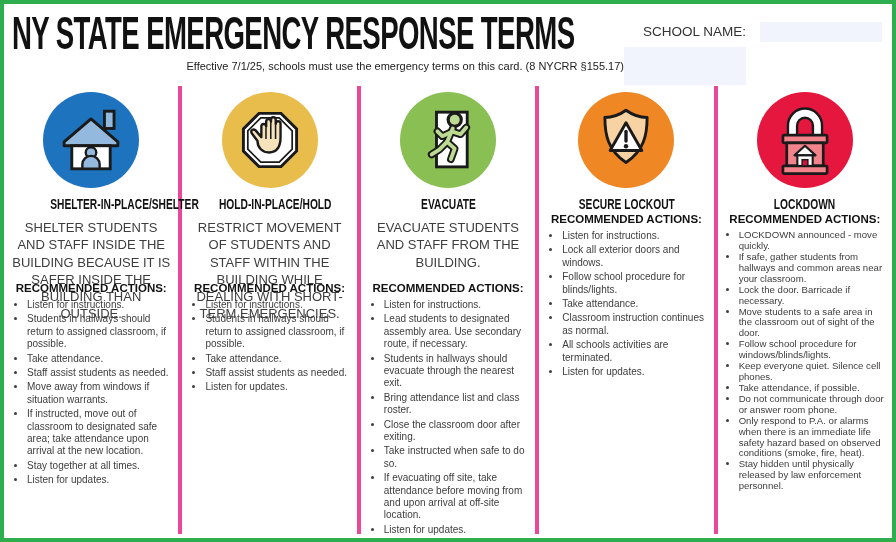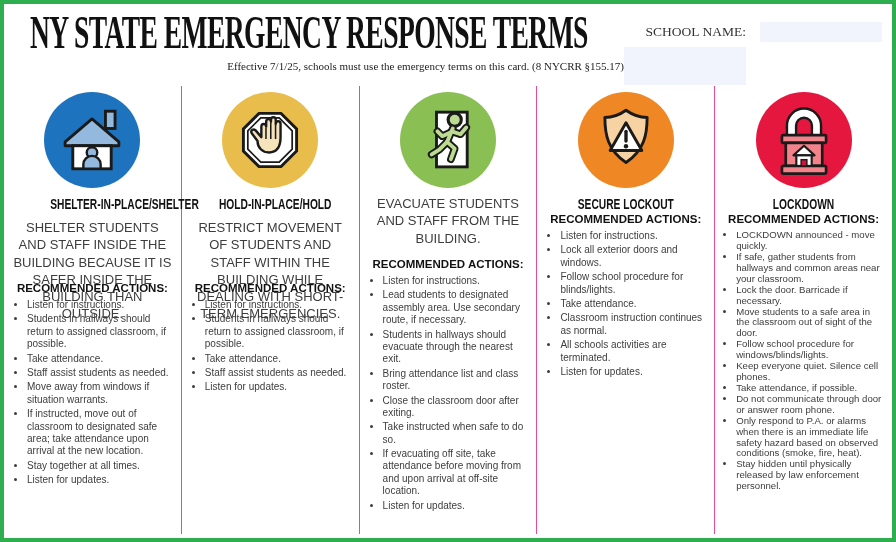--- a/index.html
+++ b/index.html
@@ -6,36 +6,36 @@
   html,body { margin:0; padding:0; }
   body {
     width:896px; height:542px;
     border:4px solid #2eae4f;
     background:#ffffff;
     font-family:"Liberation Sans", sans-serif;
     overflow:hidden;
     color:#111;
   }
   
-  .header { display:flex; justify-content:space-between; height:82px; padding:6px 10px 0 26px;font-family:Liberation Serif, serif; }
+  .header { display:flex; justify-content:space-between; height:82px; padding:6px 10px 0 8px; }
   .header-left { min-width:0; }
   h1.page-title {
     margin:0; font-size:46px; font-weight:800; letter-spacing:-1px;
     line-height:1.0; white-space:nowrap;
     transform:scaleX(0.60); transform-origin:left center;
   }
   p.page-subtitle { margin:4px 0 0 6px; font-size:11px; color:#222;text-align:right; }
   .header-right { display:grid; grid-template-columns:auto 122px; gap:4px 14px; padding-top:12px; align-items:start; }
   .hdr-label { font-size:13.5px; color:#333; text-align:right; line-height:20px; white-space:nowrap; }
   .hdr-field { background:#f1f4fc; border:none; outline:none; width:122px; height:20px; font:inherit; font-size:12px; padding:2px 4px; resize:none; }
   .hdr-field.tall { height:38px; }
   
   .columns { display:flex; height:448px; }
   .col { flex:1 1 0; padding:0 8px; min-width:0; }
-  .col + .col { border-left:1px solid #ec4899; }
+  .col + .col { border-left:4px solid #ec4899; }
   .icon-wrap { display:flex; justify-content:center; margin-top:6px; }
   svg.icon { width:96px; height:96px; display:block; }
   h2.col-title { margin:7px 0 0 0; text-align:center; font-size:15.5px; font-weight:800; line-height:1.1; }
   h2.col-title .cond { display:inline-block; transform:scaleX(0.66); transform-origin:center; white-space:nowrap; }
   p.col-desc { margin:7px 0 0 0; height:62px; text-align:center; font-size:13px; line-height:1.33; color:#3d3d3d; }
   h3.actions-heading { margin:1px 0 5px 0; text-align:center; font-size:11.5px; font-weight:800; color:#111; white-space:nowrap; }
   ul.actions { margin:0; padding-left:15px; font-size:10px; line-height:1.24; color:#3d3d3d; }
   ul.actions li { margin-bottom:2px; }
   .col-lockdown ul.actions { font-size:9.6px; line-height:1.14; padding-left:13px; }
   .col-lockdown ul.actions li { margin-bottom:0; }
@@ -123,20 +123,21 @@
         <g fill="none" stroke="#bcda92" stroke-width="4" stroke-linecap="round" stroke-linejoin="round">
           <path d="M55 38 L49 52"></path>
           <path d="M54 41 L63 44 L69 37"></path>
           <path d="M53 42 L44 46 L39 41"></path>
           <path d="M49 52 L57 59 L53 70"></path>
           <path d="M49 52 L41 60 L33 65"></path>
         </g>
         <circle cx="57" cy="29" r="5.2" fill="#bcda92"></circle>
       </svg>
     </div>
+    <h2 class="col-title"><span class="cond">EVACUATE</span></h2>
     <p class="col-desc">EVACUATE STUDENTS AND STAFF FROM THE BUILDING.</p>
     <h3 class="actions-heading">RECOMMENDED ACTIONS:</h3>
     <ul class="actions">
         <li>Listen for instructions.</li>
         <li>Lead students to designated assembly area. Use secondary route, if necessary.</li>
         <li>Students in hallways should evacuate through the nearest exit.</li>
         <li>Bring attendance list and class roster.</li>
         <li>Close the classroom door after exiting.</li>
         <li>Take instructed when safe to do so.</li>
         <li>If evacuating off site, take attendance before moving from and upon arrival at off-site location.</li>

